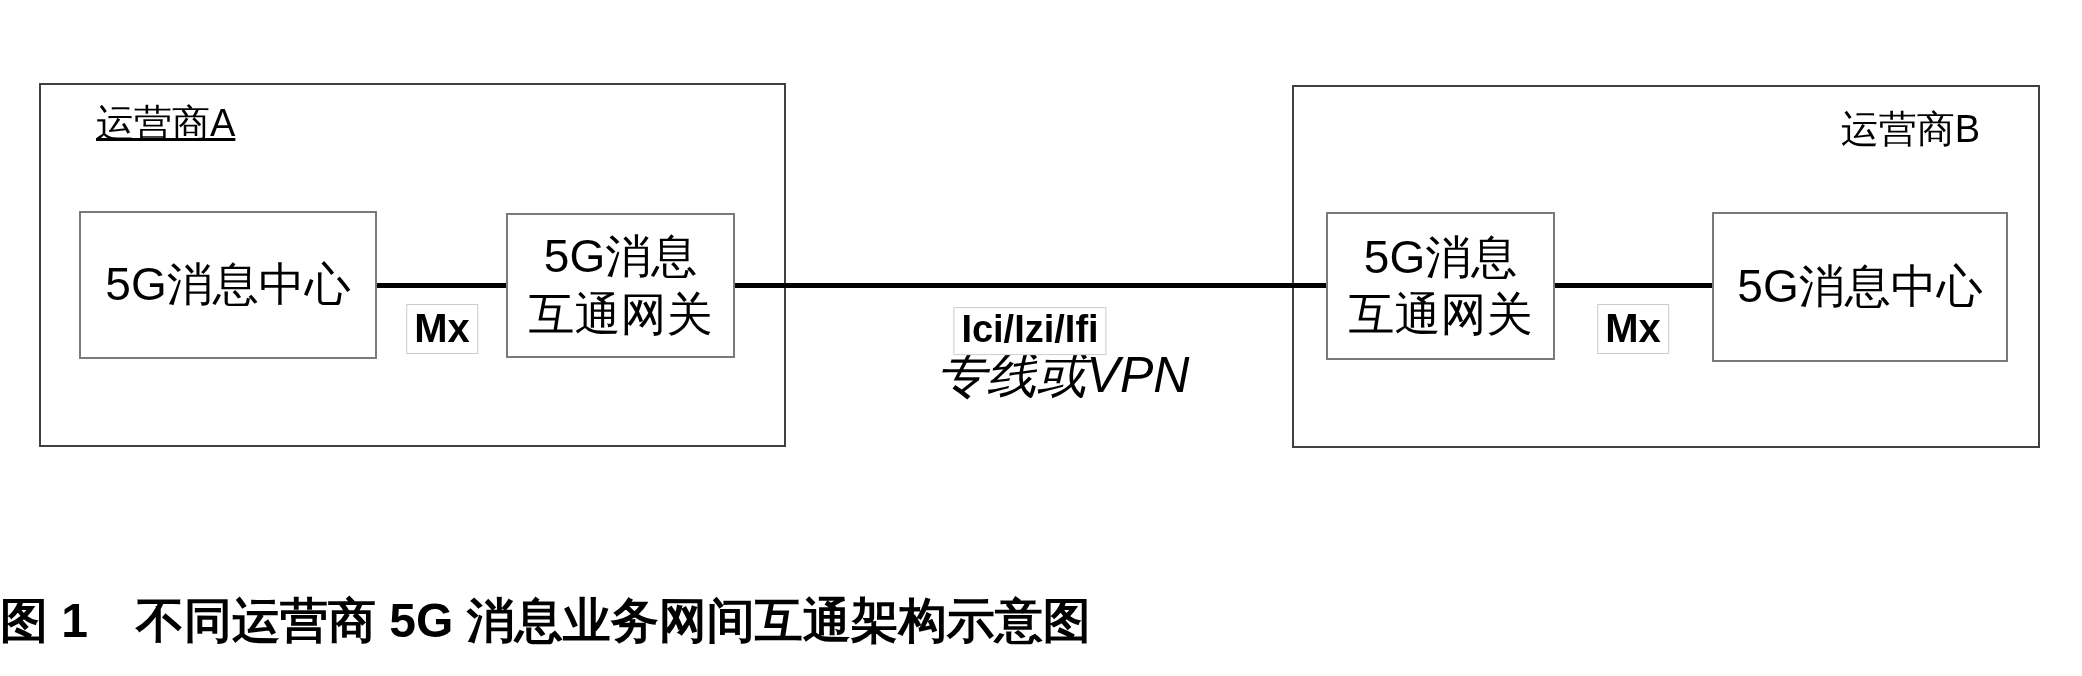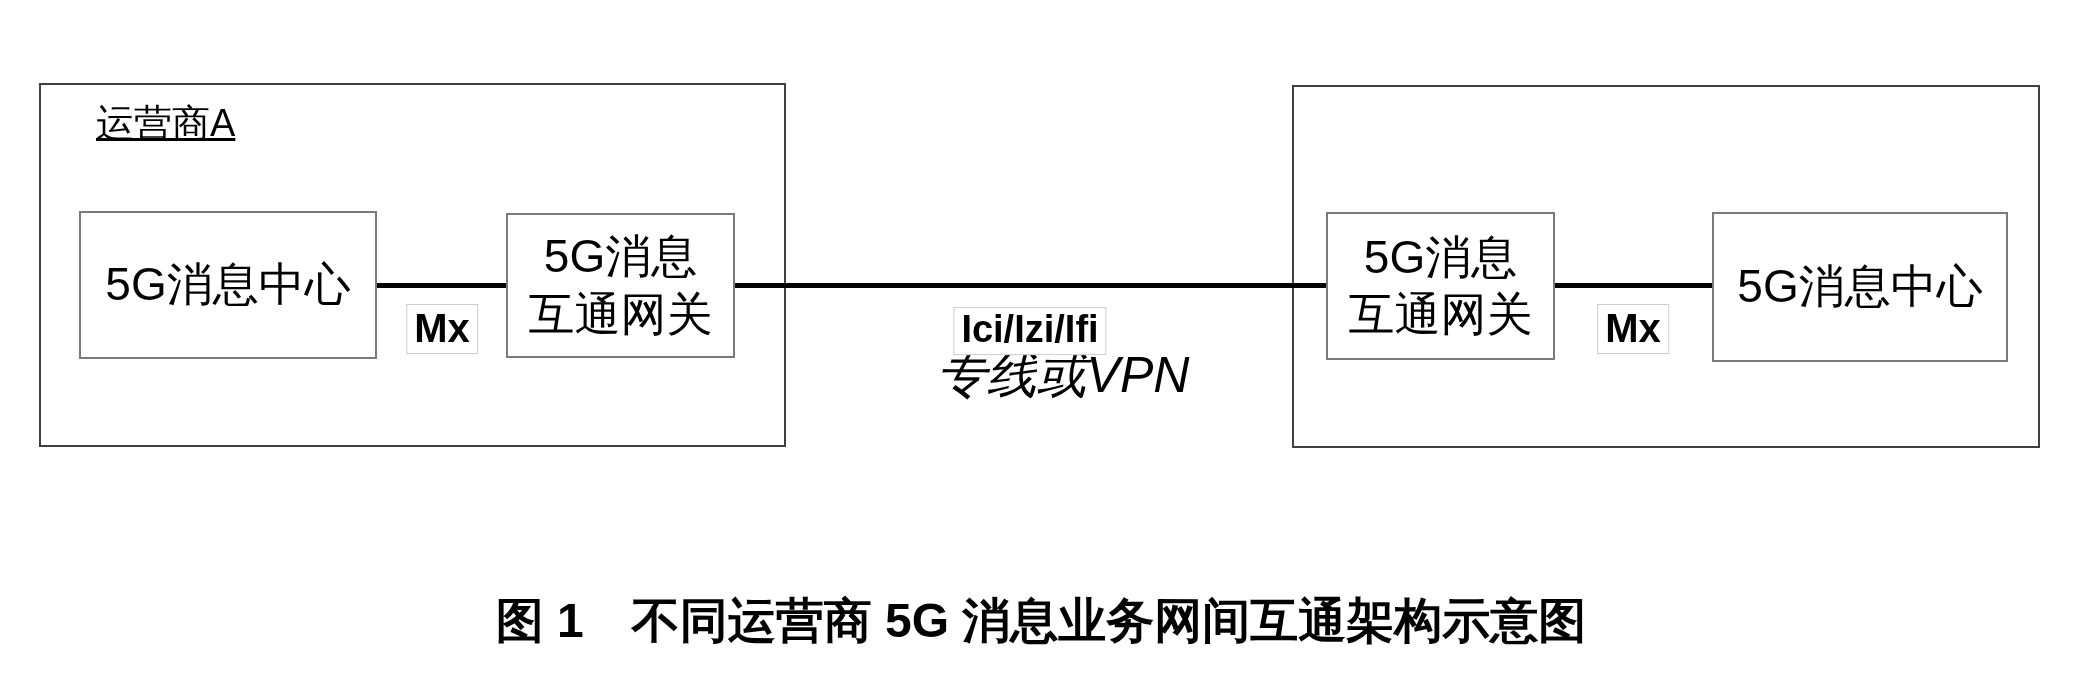--- a/index.html
+++ b/index.html
@@ -58,35 +58,36 @@
   .vpn{
     position:absolute;
     transform:translateX(-50%);
     font-size:50px;
     white-space:nowrap;
     font-style:italic;
   }
   .caption{
     position:absolute;
     left:0;width:100%;
-    text-align:center;
+    text-align:left;
     font-size:48px;
     font-weight:bold;
     white-space:nowrap;
   }
 </style>
 </head>
 <body>
 
 <div class="canvas" style="--bg: #ffffff; --fg: #000000; --outer: #404040; --inner: #7a7a7a; --line: #000000; --chipbg: #ffffff; --chipbr: #cccccc;">
 
   <div class="opbox" style="left:39px;top:83px;width:747px;height:364px;"></div>
   <div class="oplabel" style="left:96px;top:102px;text-decoration:underline;">运营商A</div>
 
   <div class="opbox" style="left:1292px;top:85px;width:748px;height:363px;"></div>
+  <div class="oplabel" style="right:102px;top:108px;position:absolute;">运营商B</div>
 
   <div class="hline" style="left:377px;top:283px;width:129px;"></div>
   <div class="hline" style="left:735px;top:283px;width:591px;"></div>
   <div class="hline" style="left:1555px;top:283px;width:157px;"></div>
 
   <div class="node" style="left:79px;top:211px;width:298px;height:148px;">5G消息中心</div>
   <div class="node" style="left:506px;top:213px;width:229px;height:145px;">5G消息
 互通网关</div>
 
   <div class="node" style="left:1326px;top:212px;width:229px;height:148px;">5G消息

